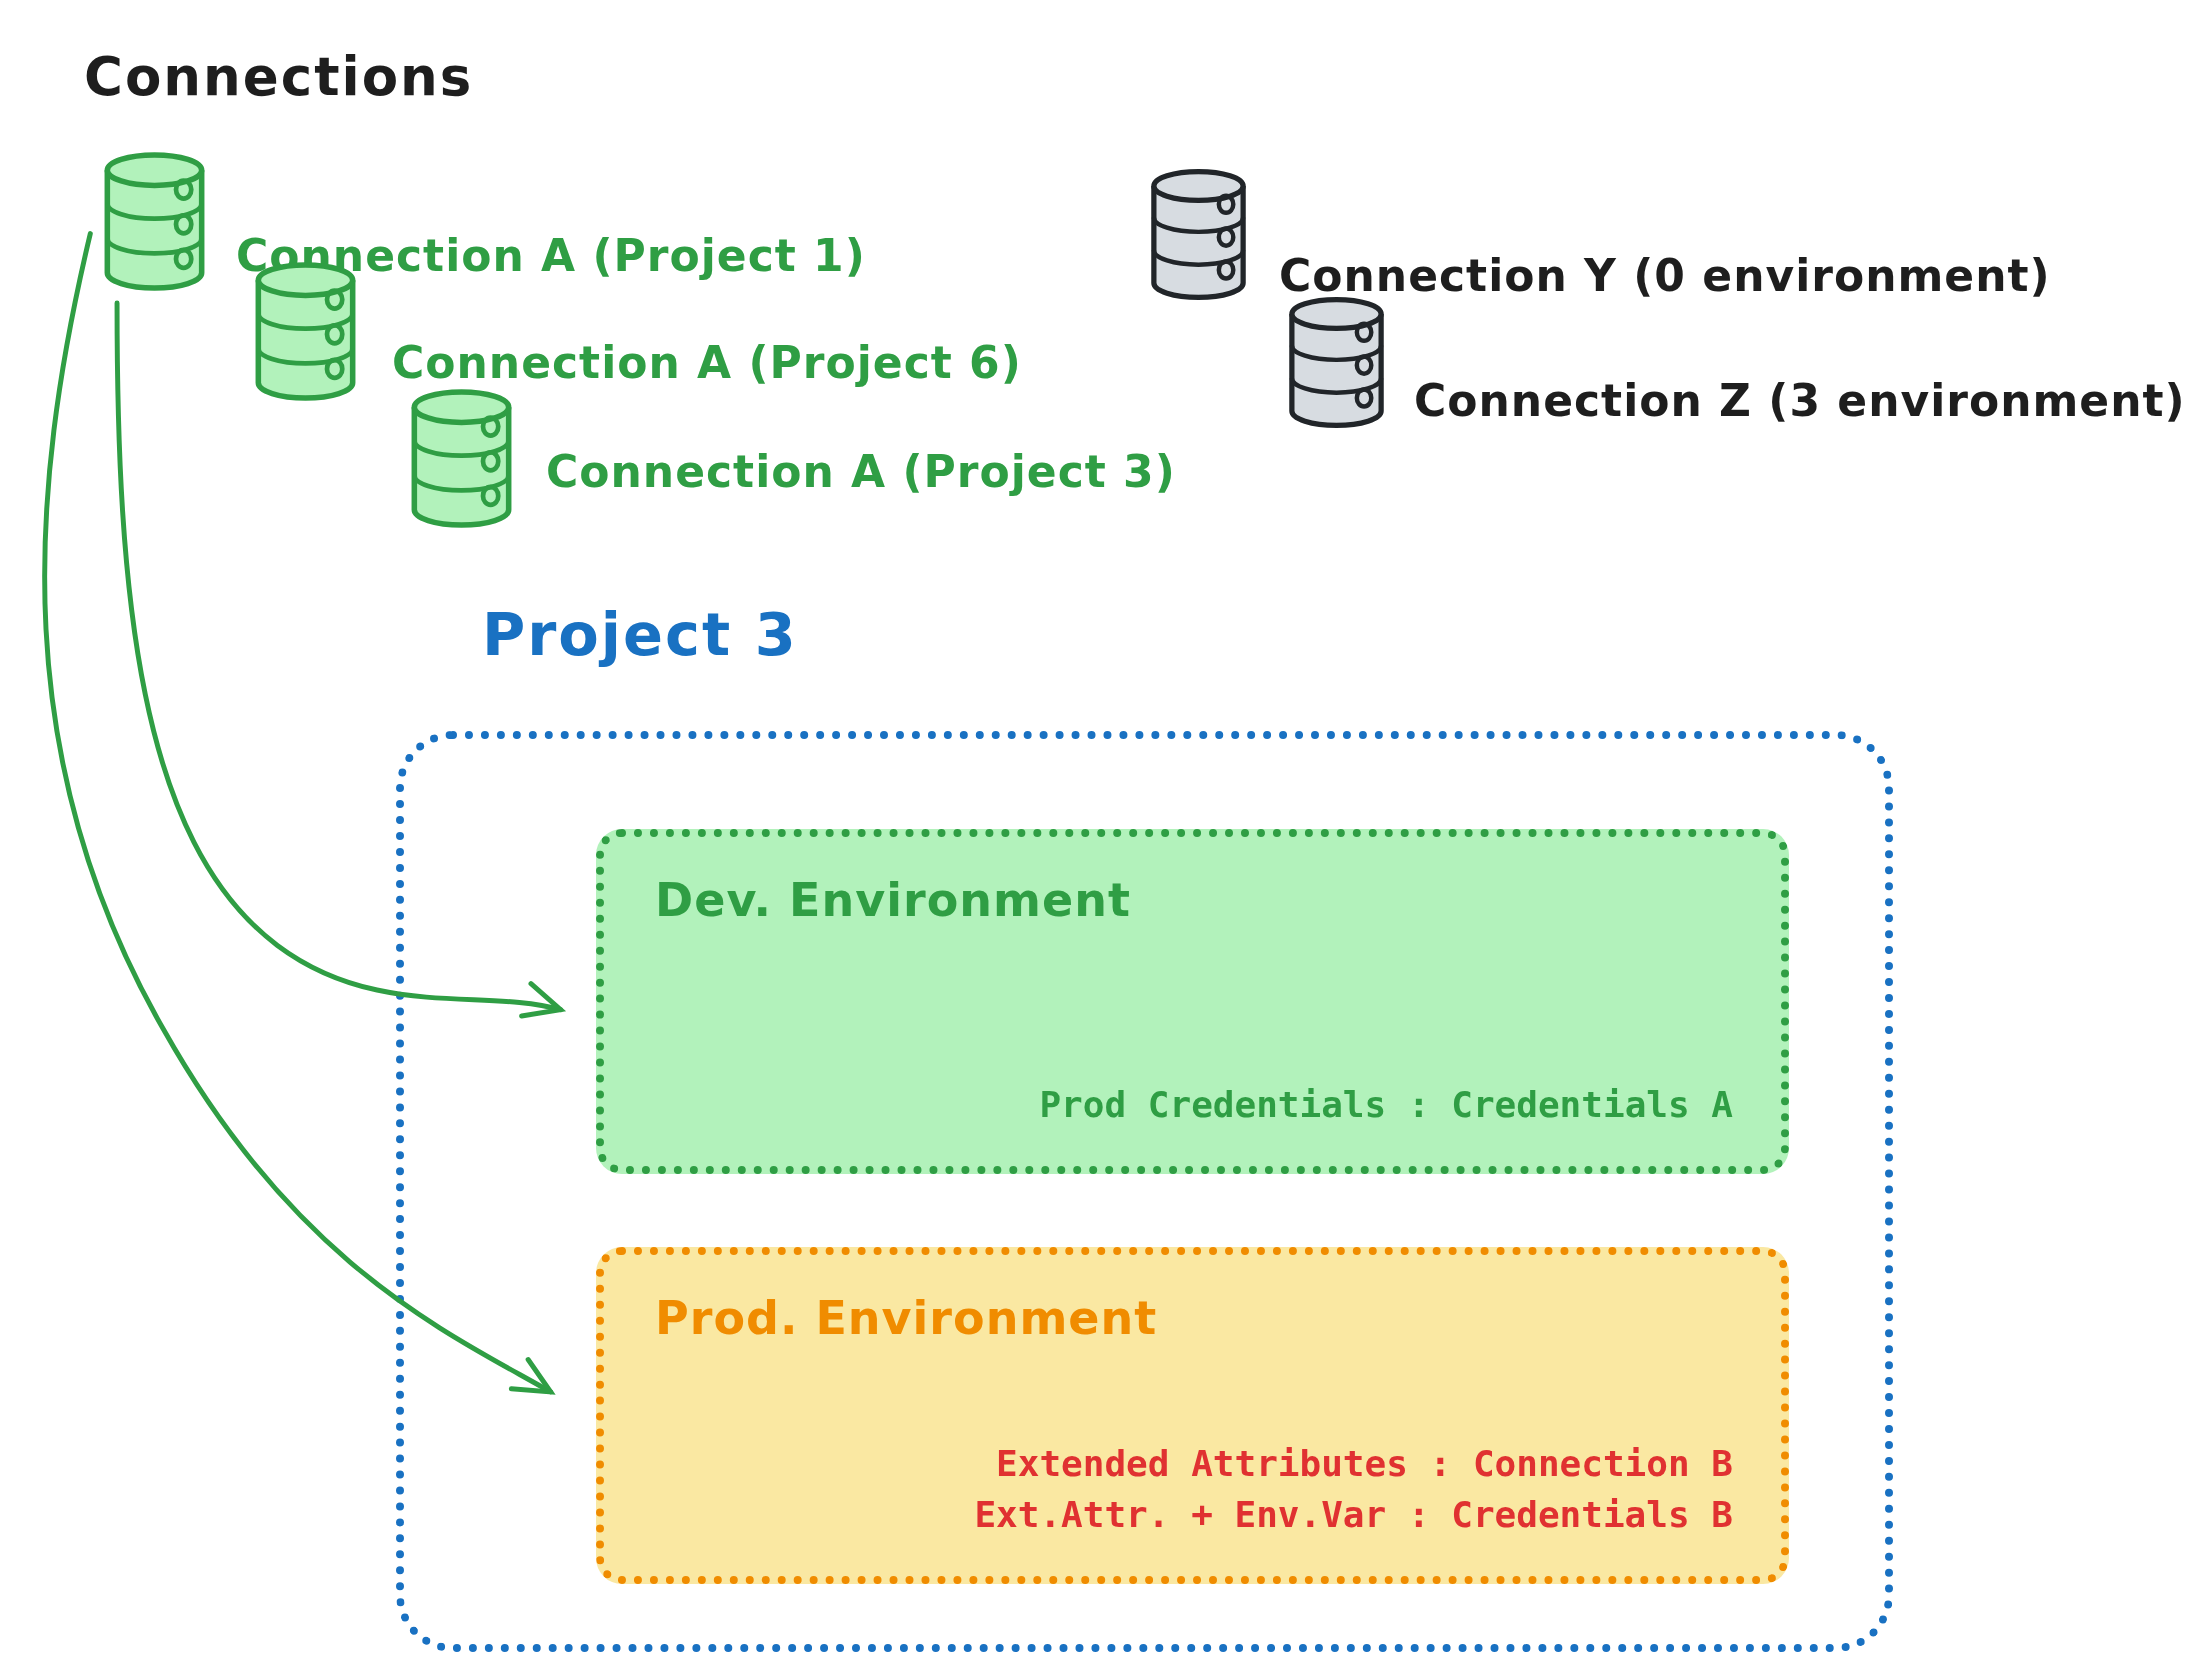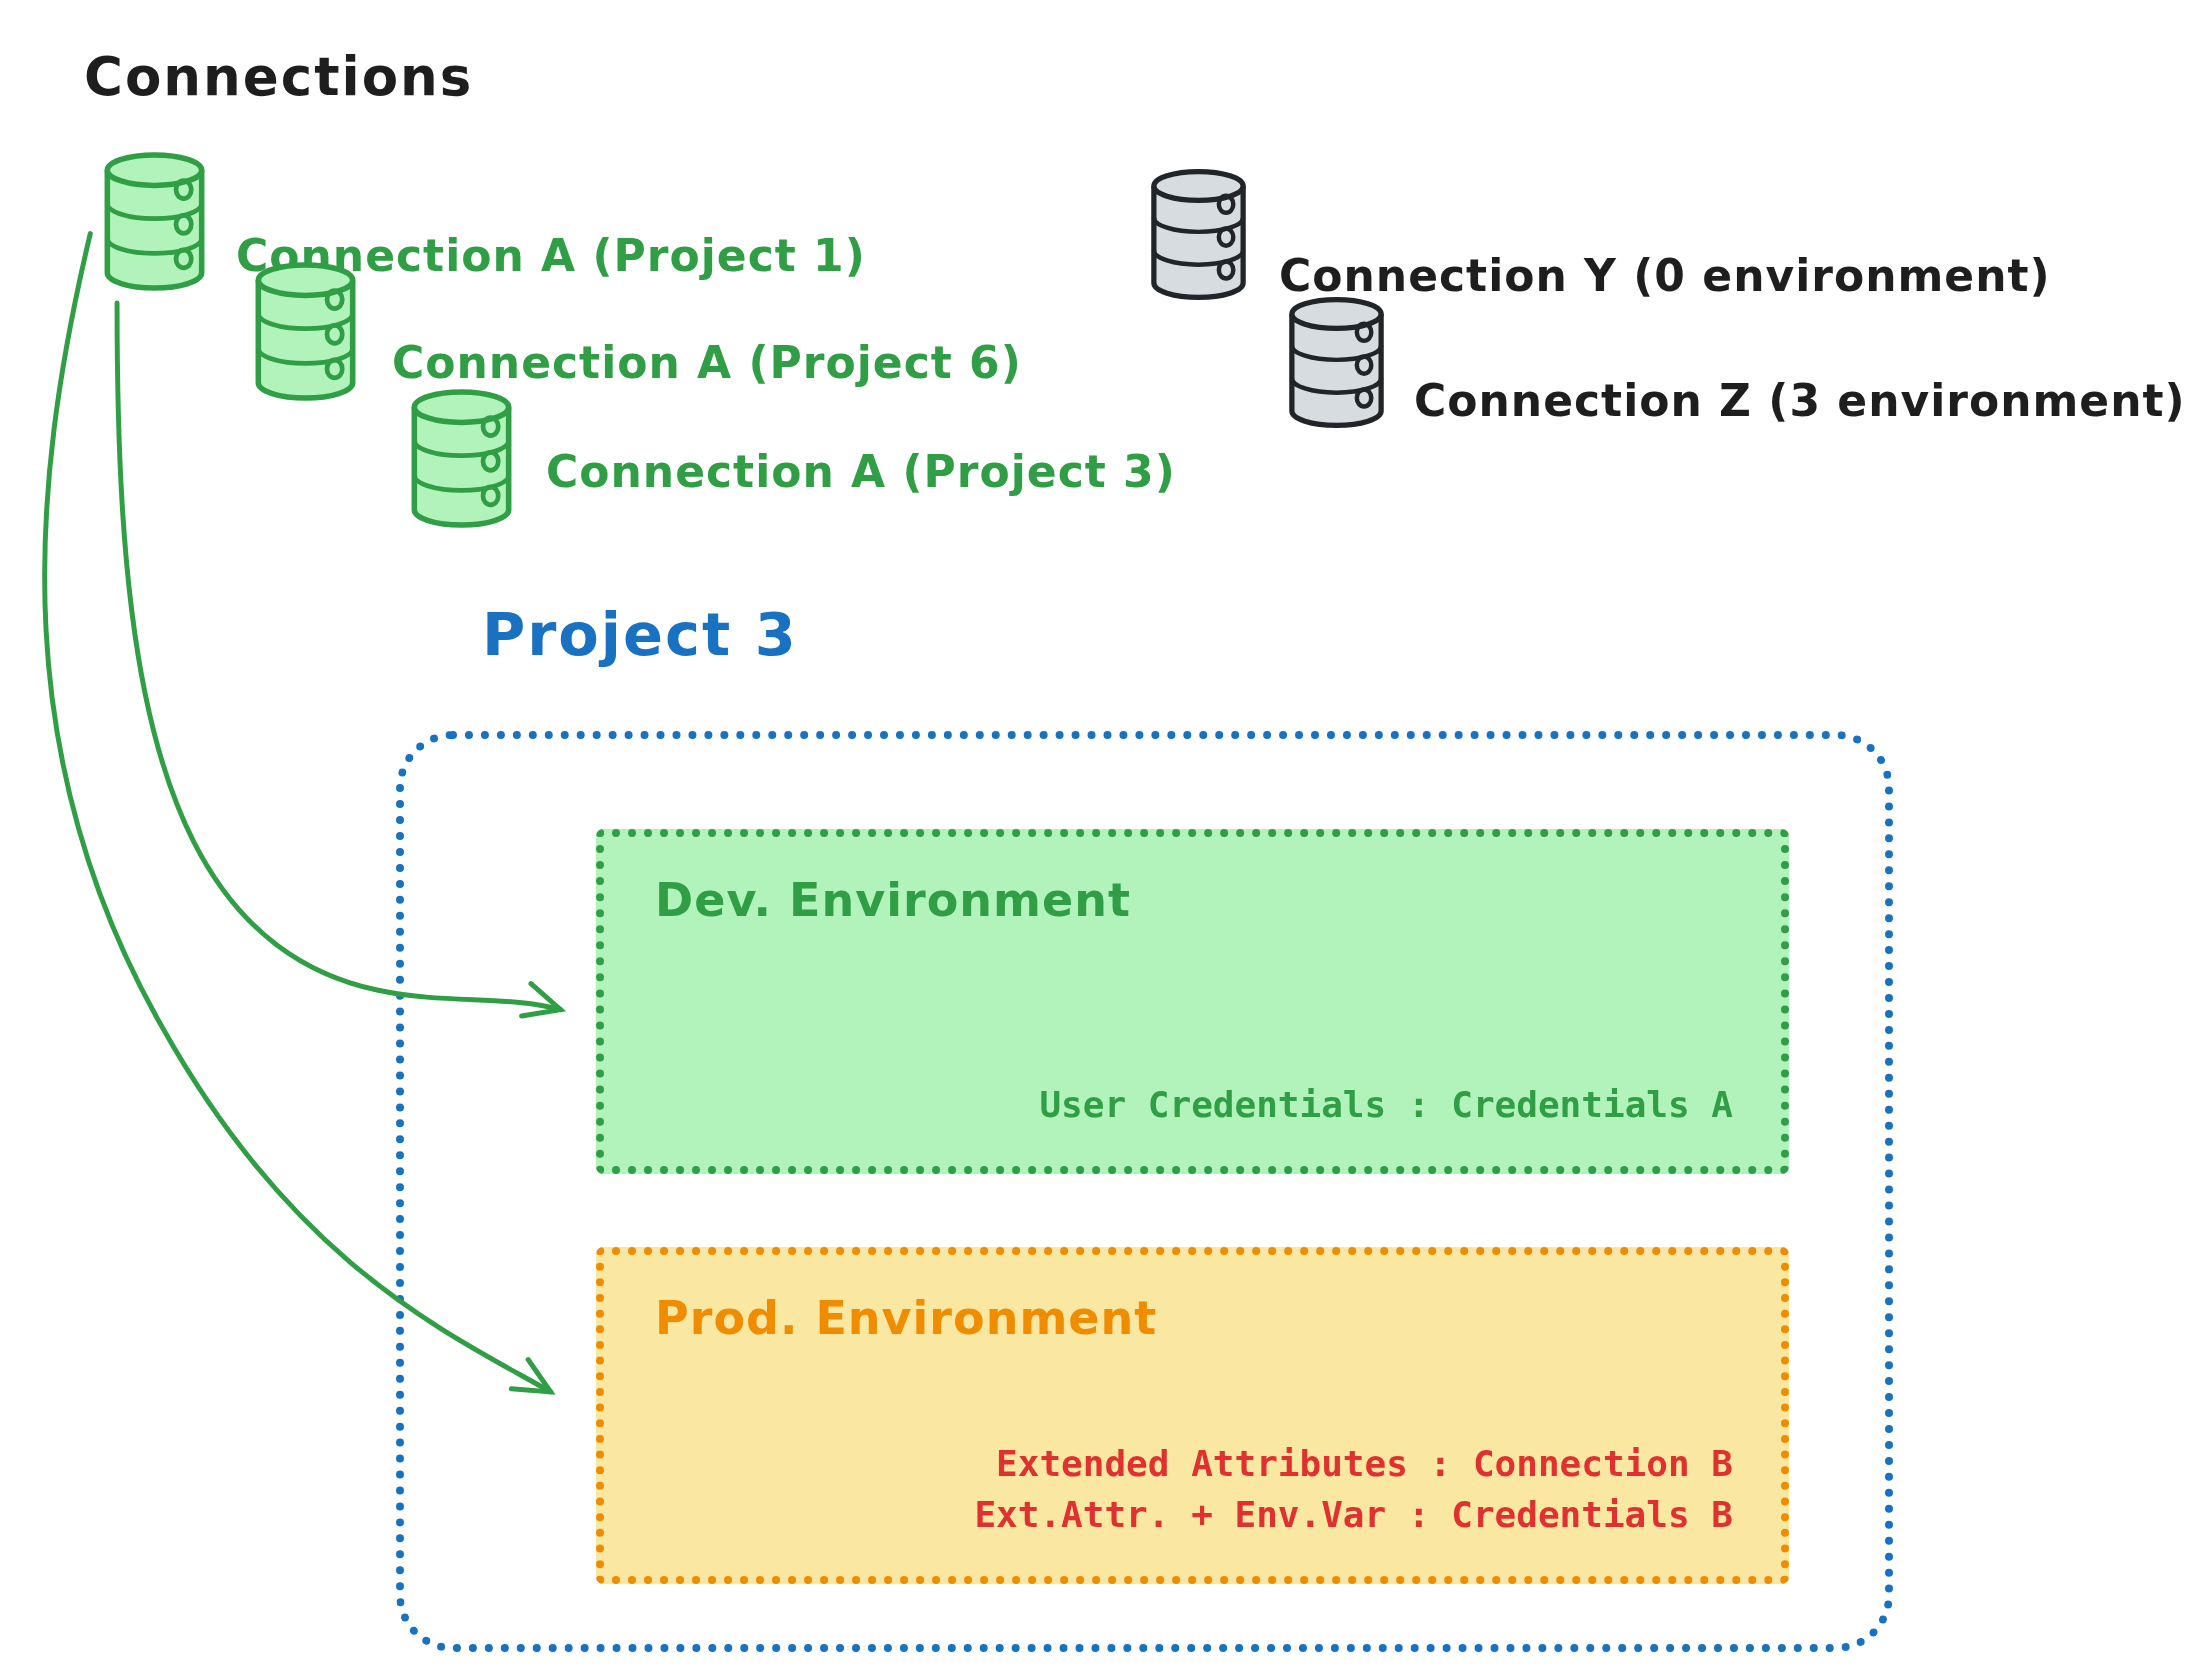--- a/index.html
+++ b/index.html
@@ -33,21 +33,21 @@
   .lbl-y{left:1279px;top:210px;}
   .lbl-z{left:1414px;top:335px;}
   
   .project-box{
     position:absolute;left:396px;top:731px;width:1497px;height:921px;
     border:8px dotted #1971c2;border-radius:57px;box-sizing:border-box;background:transparent;
   }
   
   .env{
     position:absolute;left:596px;width:1193px;box-sizing:border-box;
-    border-radius:7px;
+    border-radius:26px;
   }
   .env-dev{top:829px;height:345px;background:#b2f2bb;border:8px dotted #2f9e44;}
   .env-prod{top:1247px;height:337px;background:#fae8a2;border:8px dotted #f08c00;}
   .env-title{
     position:absolute;left:51px;top:36px;
     font-size:46px;font-weight:600;letter-spacing:1px;white-space:nowrap;
   }
   .env-dev .env-title{color:#2f9e44;}
   .env-prod .env-title{color:#f08c00;}
   .mappings{
@@ -142,21 +142,21 @@
   </div>
   <div class="conn-label black lbl-z">Connection Z (3 environment)</div>
 
   <div class="project-title">Project 3</div>
 
   <div class="project-box"></div>
 
   <div class="env env-dev">
     <div class="env-title">Dev. Environment</div>
     <div class="mappings">
-      <div>User Credentials : Credentials A</div>
+      <div>Prod Credentials : Credentials A</div>
     </div>
   </div>
 
   <div class="env env-prod">
     <div class="env-title">Prod. Environment</div>
     <div class="mappings">
       <div>Extended Attributes : Connection B</div>
       <div>Ext.Attr. + Env.Var : Credentials B</div>
     </div>
   </div>

